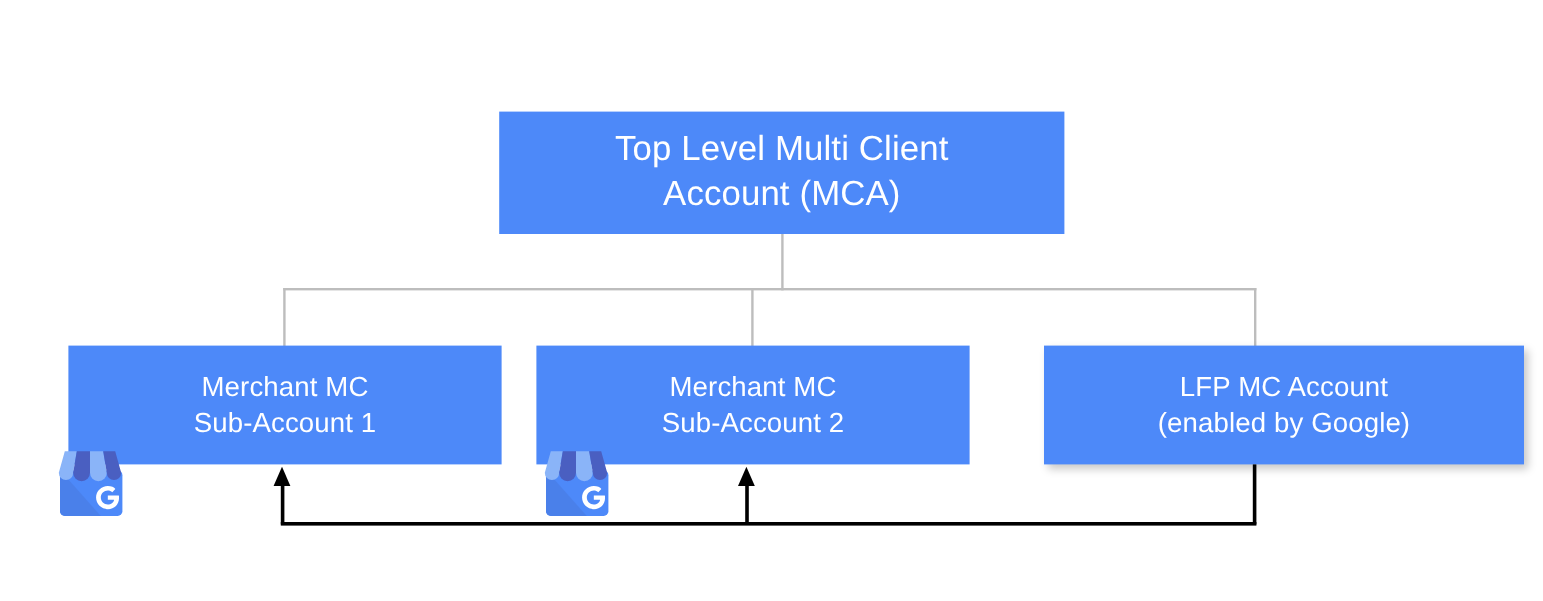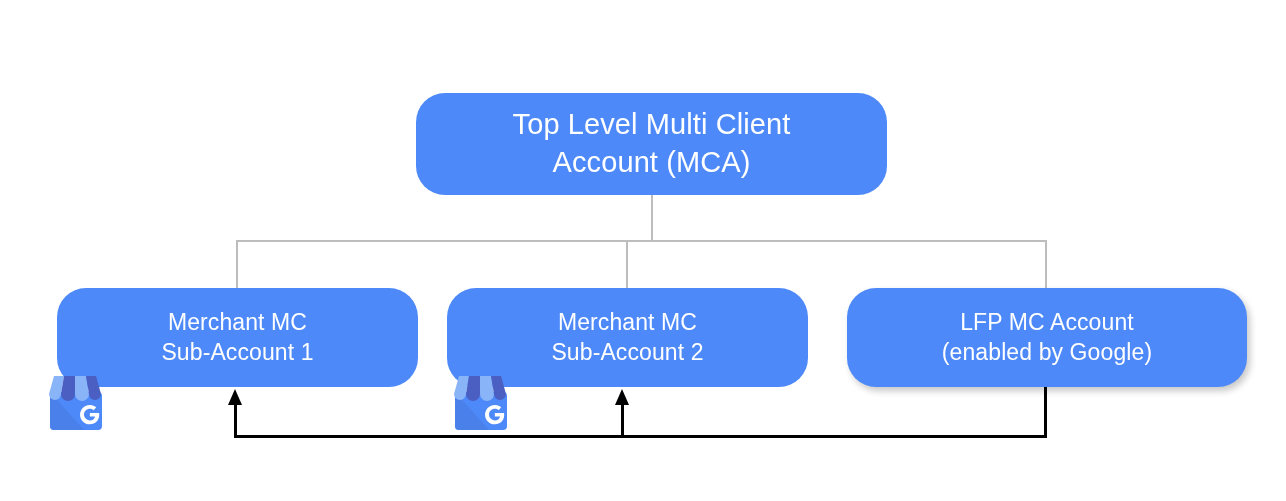--- a/index.html
+++ b/index.html
@@ -24,21 +24,20 @@
     position: absolute;
     box-sizing: border-box;
     background: #4d89f9;
     display: flex;
     align-items: center;
     justify-content: center;
     text-align: center;
     color: #ffffff;
     line-height: 1.30;
     letter-spacing: 0.1px;
-    border-radius: 29px;
   }
   .node-box .node-text {
     display: block;
     width: 100%;
     padding: 0 10px;
     white-space: pre-line;
   }
 
   #node-top {
     left: 416px;
@@ -55,21 +54,21 @@
     font-size: 23px;
   }
   #node-sub2 {
     left: 447px;
     top: 288px;
     width: 361px;
     height: 99px;
     font-size: 23px;
   }
   #node-lfp {
-    left: 847px;
+    left: 870px;
     top: 288px;
     width: 400px;
     height: 99px;
     font-size: 23px;
     box-shadow: 3px 4px 7px rgba(0,0,0,0.22);
   }
 
   
   .conn {
     position: absolute;

